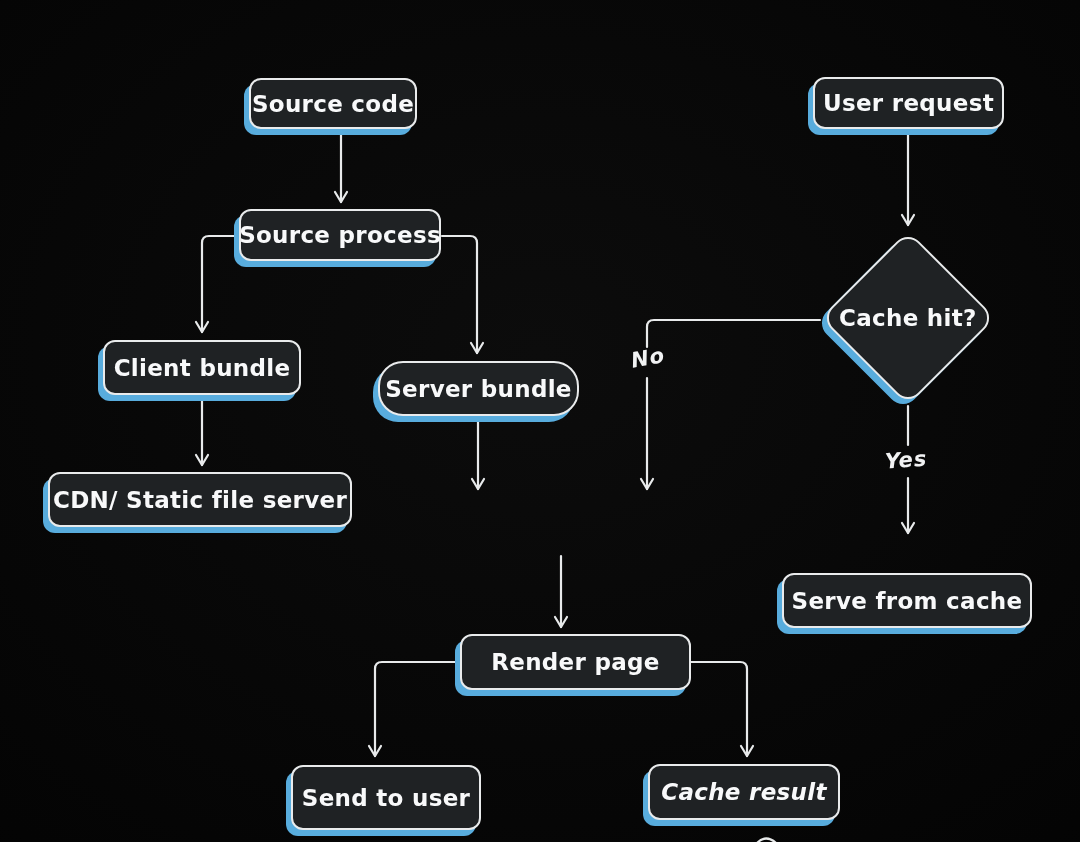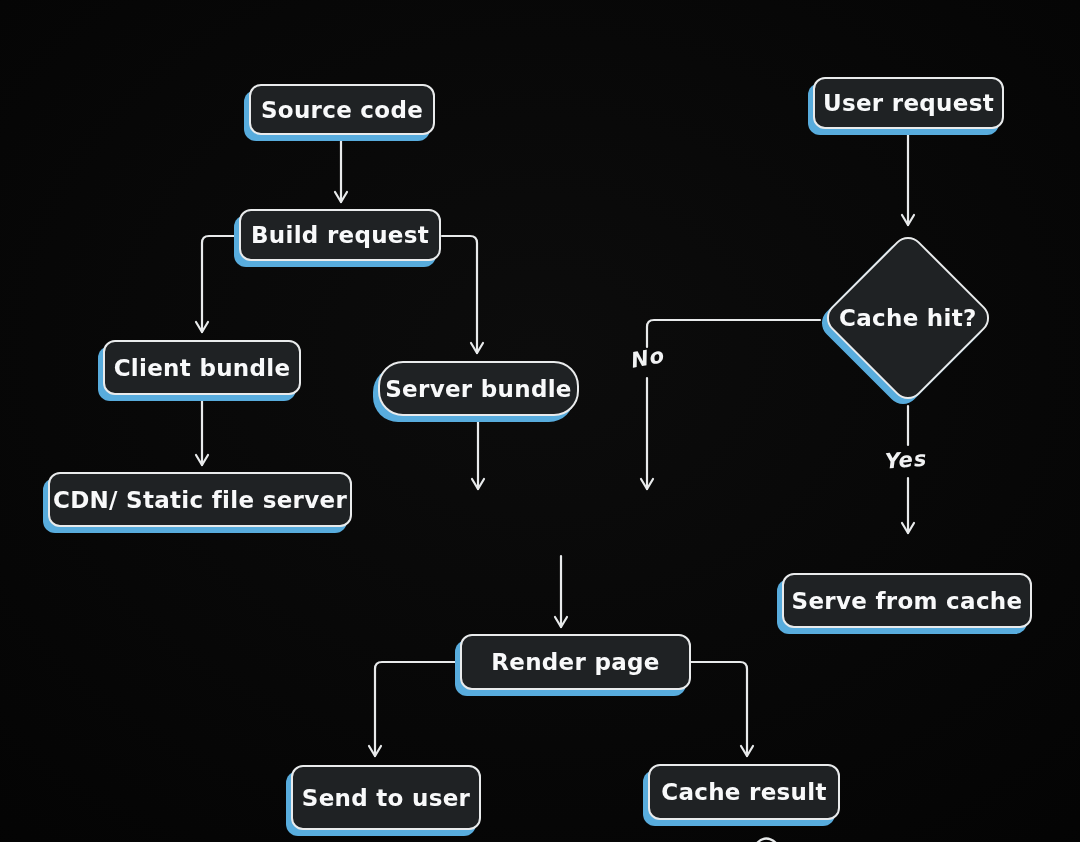--- a/index.html
+++ b/index.html
@@ -93,42 +93,42 @@
       <path d="M647 378 L647 489" marker-end="url(#chev)"></path>
       <path d="M908 406 L908 445"></path>
       <path d="M908 478 L908 533" marker-end="url(#chev)"></path>
       <path d="M561 556 L561 627" marker-end="url(#chev)"></path>
       <path d="M459 662 L382 662 Q375 662 375 669 L375 756" marker-end="url(#chev)"></path>
       <path d="M664 662 L740 662 Q747 662 747 669 L747 756" marker-end="url(#chev)"></path>
       <path d="M757 843 Q766 834 776 843"></path>
     </g>
   </svg>
 
-  <div class="node" style="left:249px; top:78px; width:186px; height:51px;margin-top:6px;">Source code</div>
+  <div class="node" style="left:249px; top:78px; width:168px; height:51px;">Source code</div>
 
-  <div class="node" style="left:239px; top:209px; width:202px; height:52px;">Build request</div>
+  <div class="node" style="left:239px; top:209px; width:202px; height:52px;">Source process</div>
 
   <div class="node" style="left:103px; top:340px; width:198px; height:55px;">Client bundle</div>
 
   <div class="node" style="left:48px; top:472px; width:304px; height:55px;">CDN/ Static file server</div>
 
   <div class="node" style="left:378px; top:361px; width:201px; height:55px;border-radius:25px;">Server bundle</div>
 
   <div class="node" style="left:813px; top:77px; width:191px; height:52px;">User request</div>
 
   <div class="diamond" style="left:846px; top:256px; width:124px; height:124px;">
     <span class="diamond-label">Cache hit?</span>
   </div>
 
 
   <div class="node" style="left:782px; top:541px; width:250px; height:55px;margin-top:32px;">Serve from cache</div>
 
   <div class="node" style="left:460px; top:634px; width:231px; height:56px;">Render page</div>
 
   <div class="node" style="left:262px; top:765px; width:190px; height:65px;margin-left:29px;">Send to user</div>
 
-  <div class="node" style="left:648px; top:764px; width:192px; height:56px;">Cache result</div>
+  <div class="node" style="left:648px; top:764px; width:192px; height:56px;font-style:italic;">Cache result</div>
 
   <div class="edge-label no" style="left:631px; top:346px;">No</div>
 
   <div class="edge-label yes" style="left:885px; top:448px;">Yes</div>
 
 </div>
 
 </body></html>

